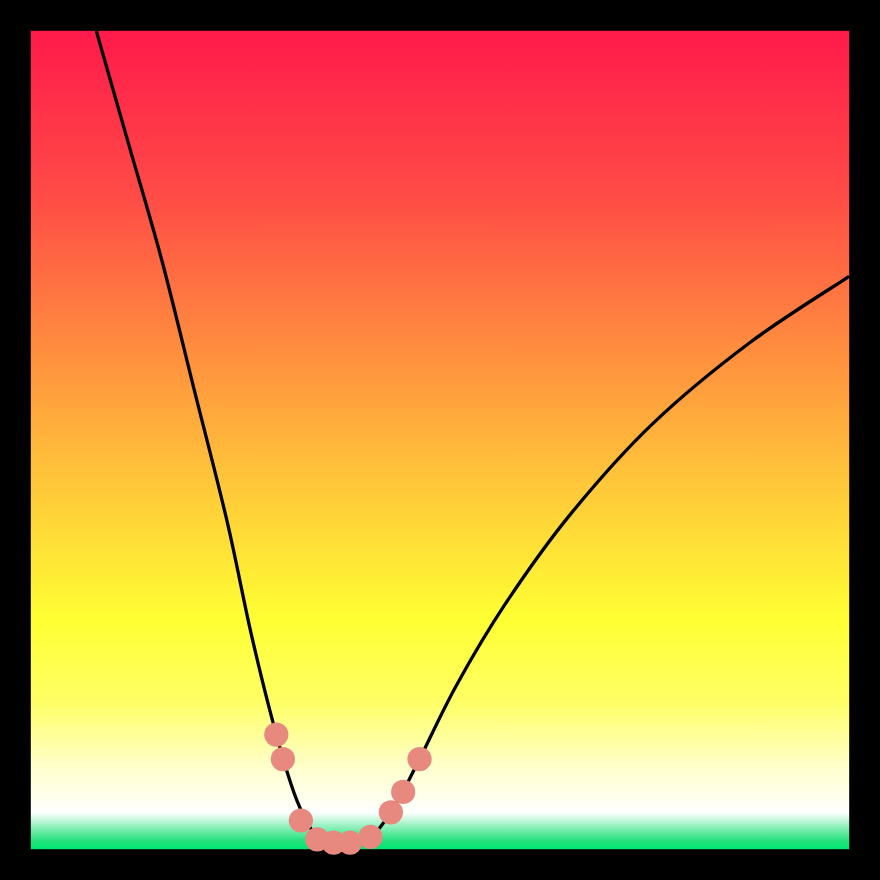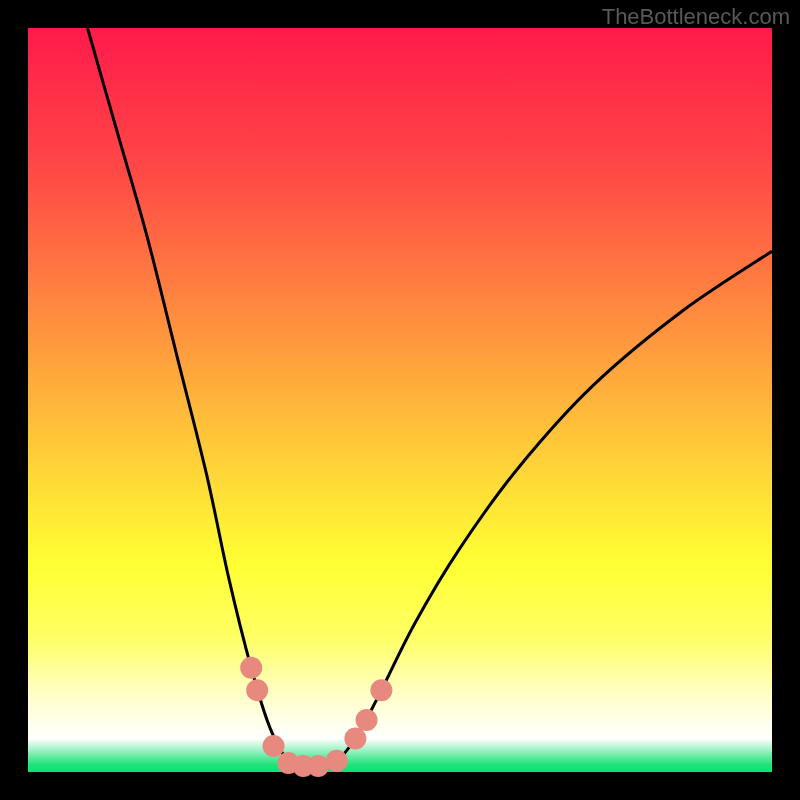--- a/index.html
+++ b/index.html
@@ -26,21 +26,20 @@
     font-weight: 500;
   }
   svg {
     display: block;
   }
 </style>
 </head>
 <body>
 
 <div class="container">
-  <div class="attribution">TheBottleneck.com</div>
   <svg id="chart-svg" width="800" height="800" viewBox="0 0 800 800">
     <defs>
       <linearGradient id="bg-grad" x1="0" y1="0" x2="0" y2="1">
           <stop offset="0%" stop-color="#ff1a4b"></stop>
           <stop offset="20%" stop-color="#ff4b46"></stop>
           <stop offset="42%" stop-color="#ff983e"></stop>
           <stop offset="60%" stop-color="#ffd738"></stop>
           <stop offset="72%" stop-color="#ffff33"></stop>
           <stop offset="82%" stop-color="#ffff66"></stop>
           <stop offset="90%" stop-color="#ffffcc"></stop>

